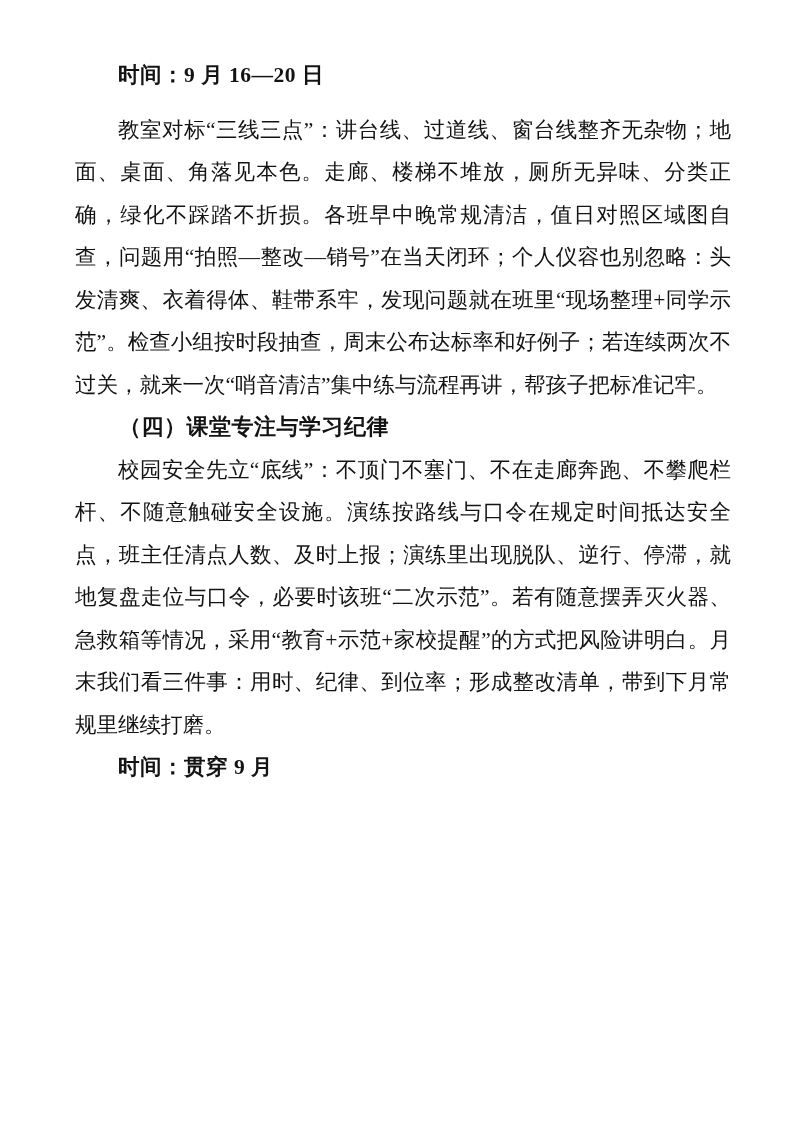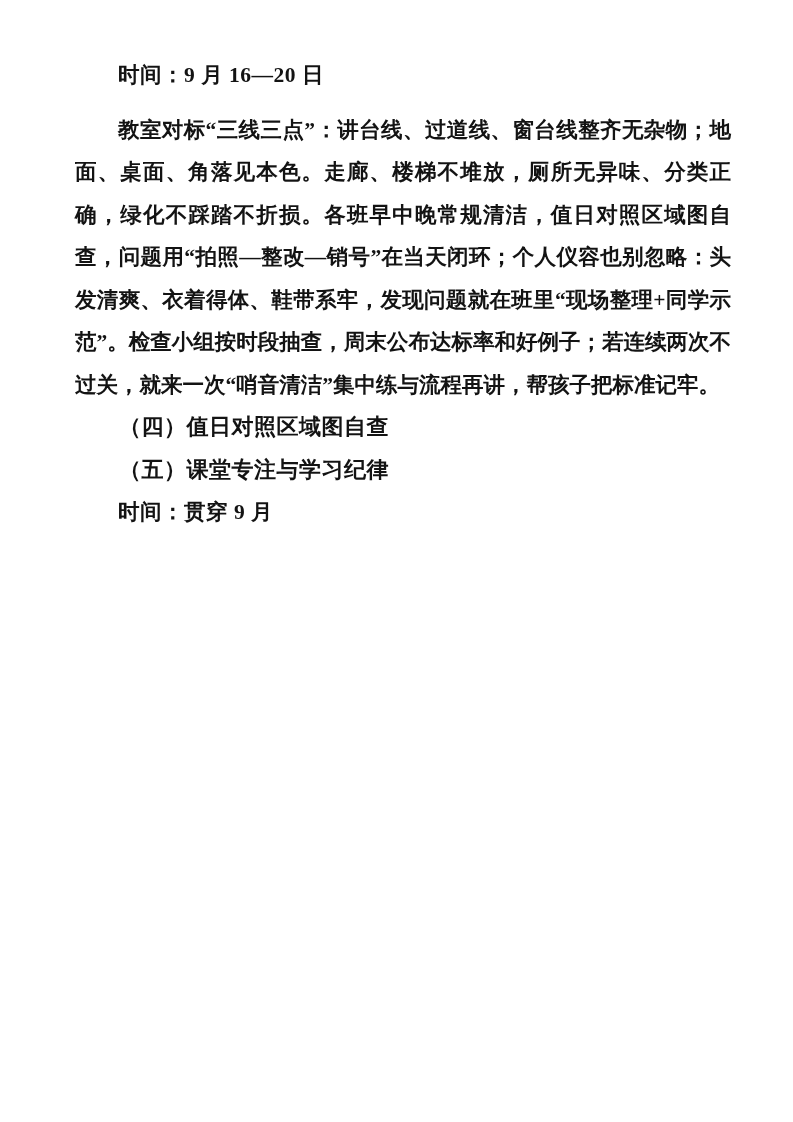--- a/index.html
+++ b/index.html
@@ -23,21 +23,20 @@
   }
   .block {
     margin: 0;
     padding: 0;
     text-indent: 2em;
   }
   .para {
     text-align: justify;
     text-justify: inter-ideograph;
     word-break: normal;
-    font-weight: bold;
   }
   .para-first {
     margin-top: 12px;
   }
   .time {
     font-weight: 700;
     letter-spacing: 0.5px;
   }
   .heading {
     font-weight: 700;
@@ -47,21 +46,21 @@
   }
 </style>
 </head>
 <body>
 
 <div class="page">
   <p class="block time">时间：9 月 16—20 日</p>
 
   <p class="block para para-first">教室对标“三线三点”：讲台线、过道线、窗台线整齐无杂物；地面、桌面、角落见本色。走廊、楼梯不堆放，厕所无异味、分类正确，绿化不踩踏不折损。各班早中晚常规清洁，值日对照区域图自查，问题用“拍照—整改—销号”在当天闭环；个人仪容也别忽略：头发清爽、衣着得体、鞋带系牢，发现问题就在班里“现场整理+同学示范”。检查小组按时段抽查，周末公布达标率和好例子；若连续两次不过关，就来一次“哨音清洁”集中练与流程再讲，帮孩子把标准记牢。</p>
 
-  <p class="block heading">（四）值日对照区域图自查</p>
+  <p class="block heading">（四）课堂专注与学习纪律</p>
 
 
+  <p class="block para">校园安全先立“底线”：不顶门不塞门、不在走廊奔跑、不攀爬栏杆、不随意触碰安全设施。演练按路线与口令在规定时间抵达安全点，班主任清点人数、及时上报；演练里出现脱队、逆行、停滞，就地复盘走位与口令，必要时该班“二次示范”。若有随意摆弄灭火器、急救箱等情况，采用“教育+示范+家校提醒”的方式把风险讲明白。月末我们看三件事：用时、纪律、到位率；形成整改清单，带到下月常规里继续打磨。</p>
 
-  <p class="block heading">（五）课堂专注与学习纪律</p>
 
   <p class="block time">时间：贯穿 9 月</p>
 
 </div>
 
 </body></html>

